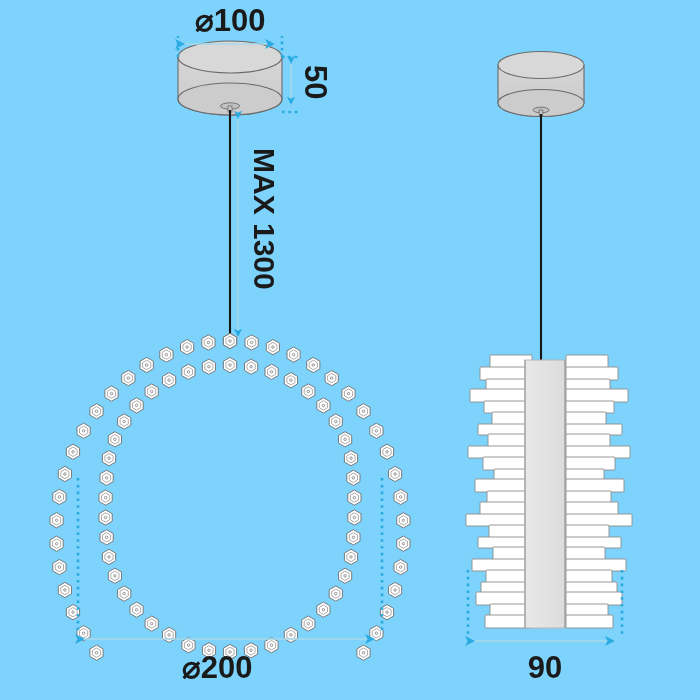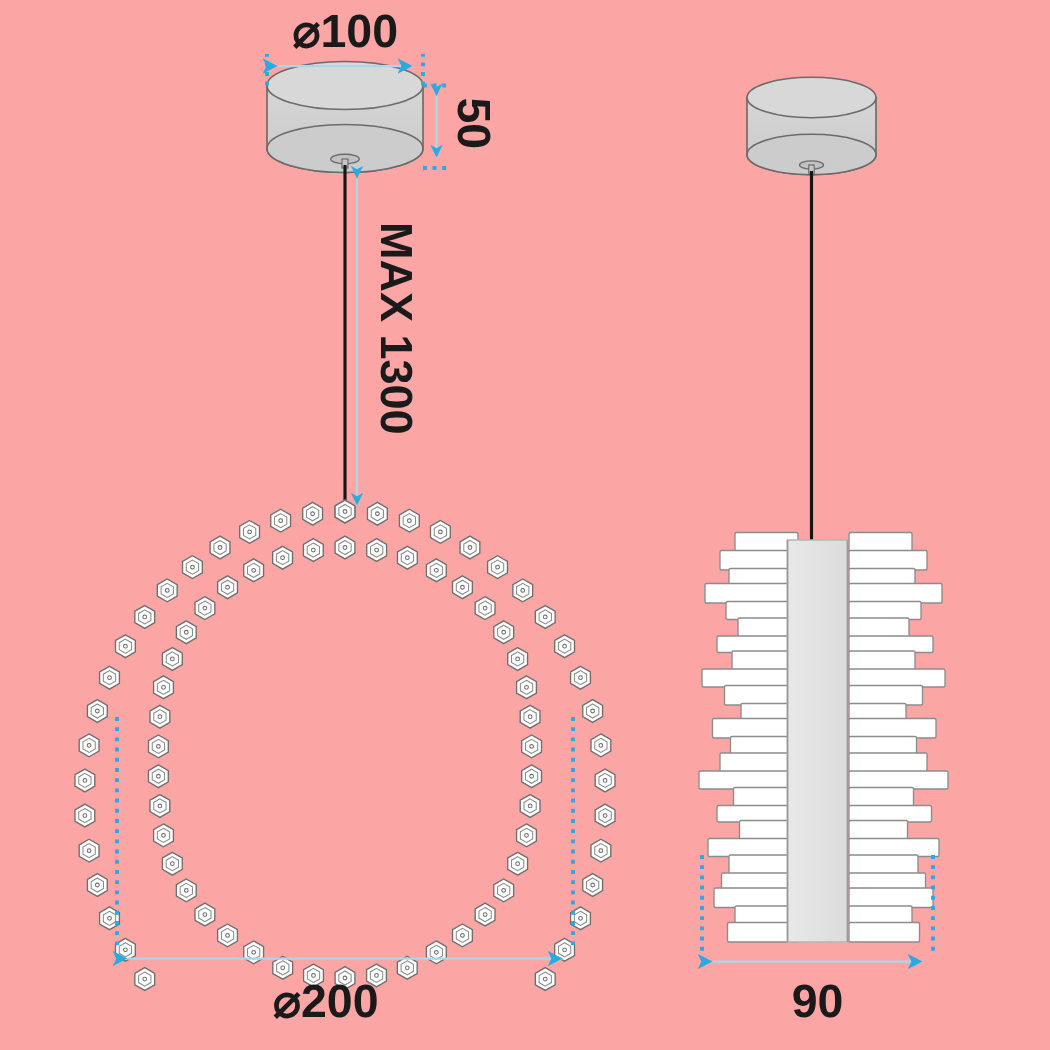--- a/index.html
+++ b/index.html
@@ -7,21 +7,21 @@
     padding: 0;
     background: #ffffff;
   }
   body {
     font-family: "Liberation Sans", sans-serif;
   }
   #stage {
     position: relative;
     width: 700px;
     height: 700px;
-    background: #fca5a5;
+    background: #7dd3fc;
     overflow: hidden;
   }
   #stage svg {
     display: block;
   }
   .dimtext {
     font-family: "Liberation Sans", sans-serif;
     font-weight: 700;
     fill: #1a1a1a;
   }

